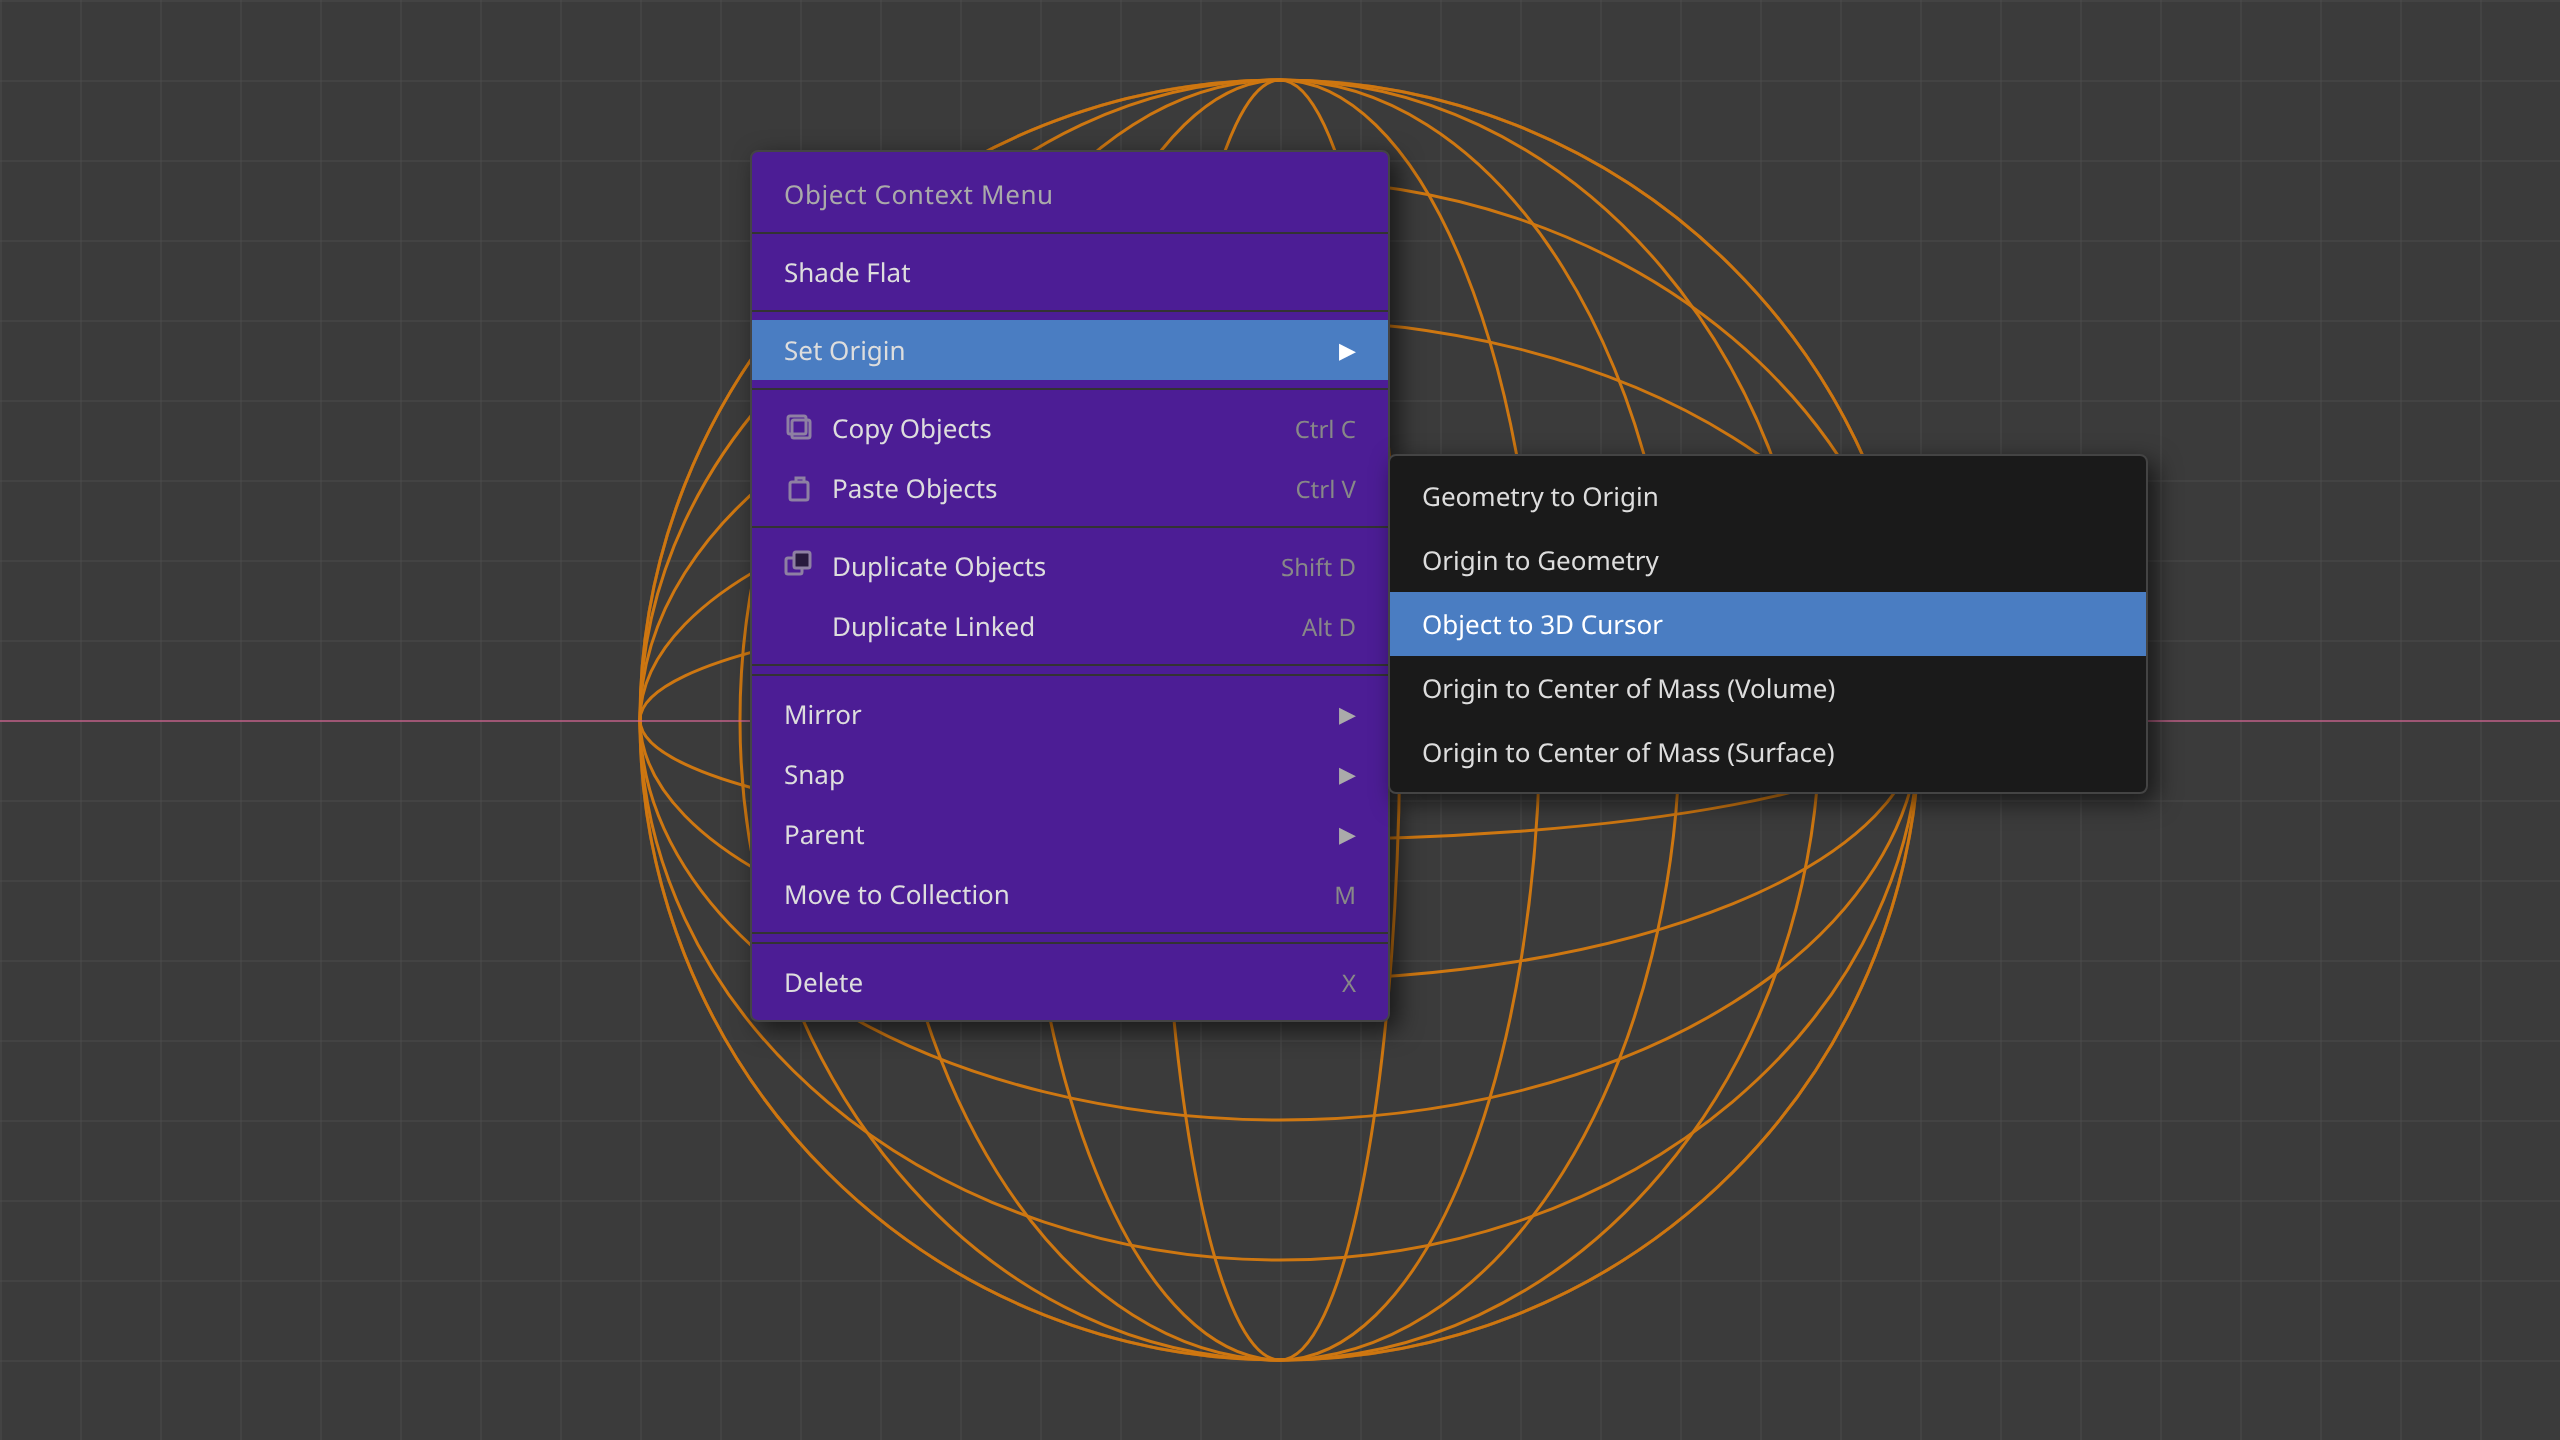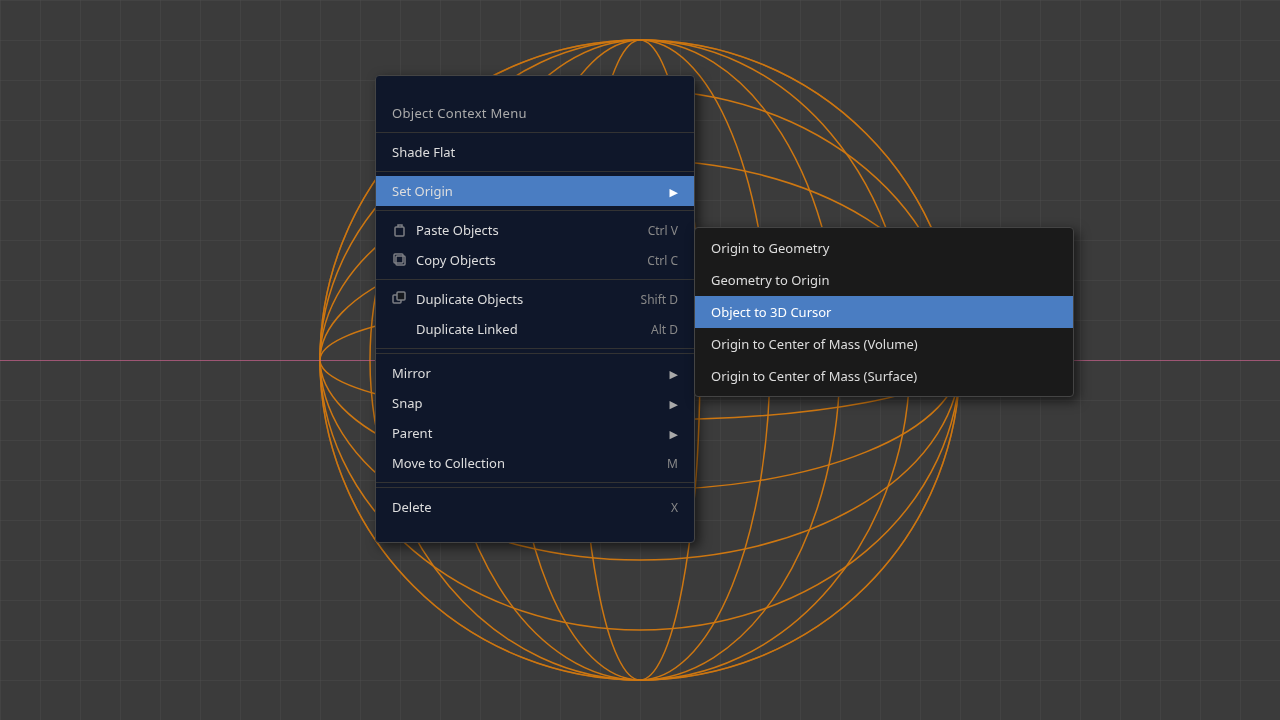--- a/index.html
+++ b/index.html
@@ -55,25 +55,25 @@
     .context-menu-wrapper {
       position: absolute;
       top: 75px;
       left: 375px;
       display: flex;
       flex-direction: row;
       align-items: flex-start;
     }
 
     .context-menu {
-      background-color: #0f172a;
+      background-color: #4c1d95;
       border: 1px solid #444;
       border-radius: 4px;
       min-width: 320px;
-      padding: 20px 0;
+      padding: 4px 0;
       box-shadow: 4px 4px 12px rgba(0,0,0,0.6);
     }
 
     .menu-title {
       color: #aaa;
       font-size: 13px;
       padding: 8px 16px 10px 16px;
       border-bottom: 1px solid #333;
       margin-bottom: 4px;
       letter-spacing: 0.3px;
@@ -206,44 +206,44 @@
       </span>
       <span class="item-right">
         <span class="arrow">▶</span>
       </span>
     </div>
 
     <div class="menu-divider"></div>
 
     <div class="menu-item">
       <span class="item-left">
+        <svg class="menu-icon" viewBox="0 0 16 16" fill="#aaa">
+          <rect x="4" y="4" width="9" height="9" rx="1" fill="none" stroke="#aaa" stroke-width="1.5"></rect>
+          <rect x="2" y="2" width="9" height="9" rx="1" fill="none" stroke="#aaa" stroke-width="1.5"></rect>
+        </svg>
+        <span>Copy Objects</span>
+      </span>
+      <span class="item-right">
+        <span>Ctrl C</span>
+      </span>
+    </div>
+
+    <div class="menu-item">
+      <span class="item-left">
         <svg class="menu-icon" viewBox="0 0 16 16" fill="none">
           <rect x="3" y="5" width="9" height="9" rx="1" stroke="#aaa" stroke-width="1.5"></rect>
           <path d="M6 5V3h4v2" stroke="#aaa" stroke-width="1.5"></path>
         </svg>
         <span>Paste Objects</span>
       </span>
       <span class="item-right">
         <span>Ctrl V</span>
       </span>
     </div>
 
-    <div class="menu-item">
-      <span class="item-left">
-        <svg class="menu-icon" viewBox="0 0 16 16" fill="#aaa">
-          <rect x="4" y="4" width="9" height="9" rx="1" fill="none" stroke="#aaa" stroke-width="1.5"></rect>
-          <rect x="2" y="2" width="9" height="9" rx="1" fill="none" stroke="#aaa" stroke-width="1.5"></rect>
-        </svg>
-        <span>Copy Objects</span>
-      </span>
-      <span class="item-right">
-        <span>Ctrl C</span>
-      </span>
-    </div>
-
     <div class="menu-divider"></div>
 
     <div class="menu-item">
       <span class="item-left">
         <svg class="menu-icon" viewBox="0 0 16 16" fill="none">
           <rect x="1" y="4" width="8" height="8" rx="1" stroke="#aaa" stroke-width="1.5"></rect>
           <rect x="5" y="1" width="8" height="8" rx="1" stroke="#aaa" stroke-width="1.5" fill="#1a1a1a"></rect>
         </svg>
         <span>Duplicate Objects</span>
       </span>
@@ -314,25 +314,25 @@
       </span>
       <span class="item-right">
         <span>X</span>
       </span>
     </div>
   </div>
 
   <div class="submenu">
 
     <div class="submenu-item">
+      <span>Geometry to Origin</span>
+    </div>
+
+    <div class="submenu-item">
       <span>Origin to Geometry</span>
-    </div>
-
-    <div class="submenu-item">
-      <span>Geometry to Origin</span>
     </div>
 
     <div class="submenu-item active">
       <span>Object to 3D Cursor</span>
     </div>
 
     <div class="submenu-item">
       <span>Origin to Center of Mass (Volume)</span>
     </div>
 

